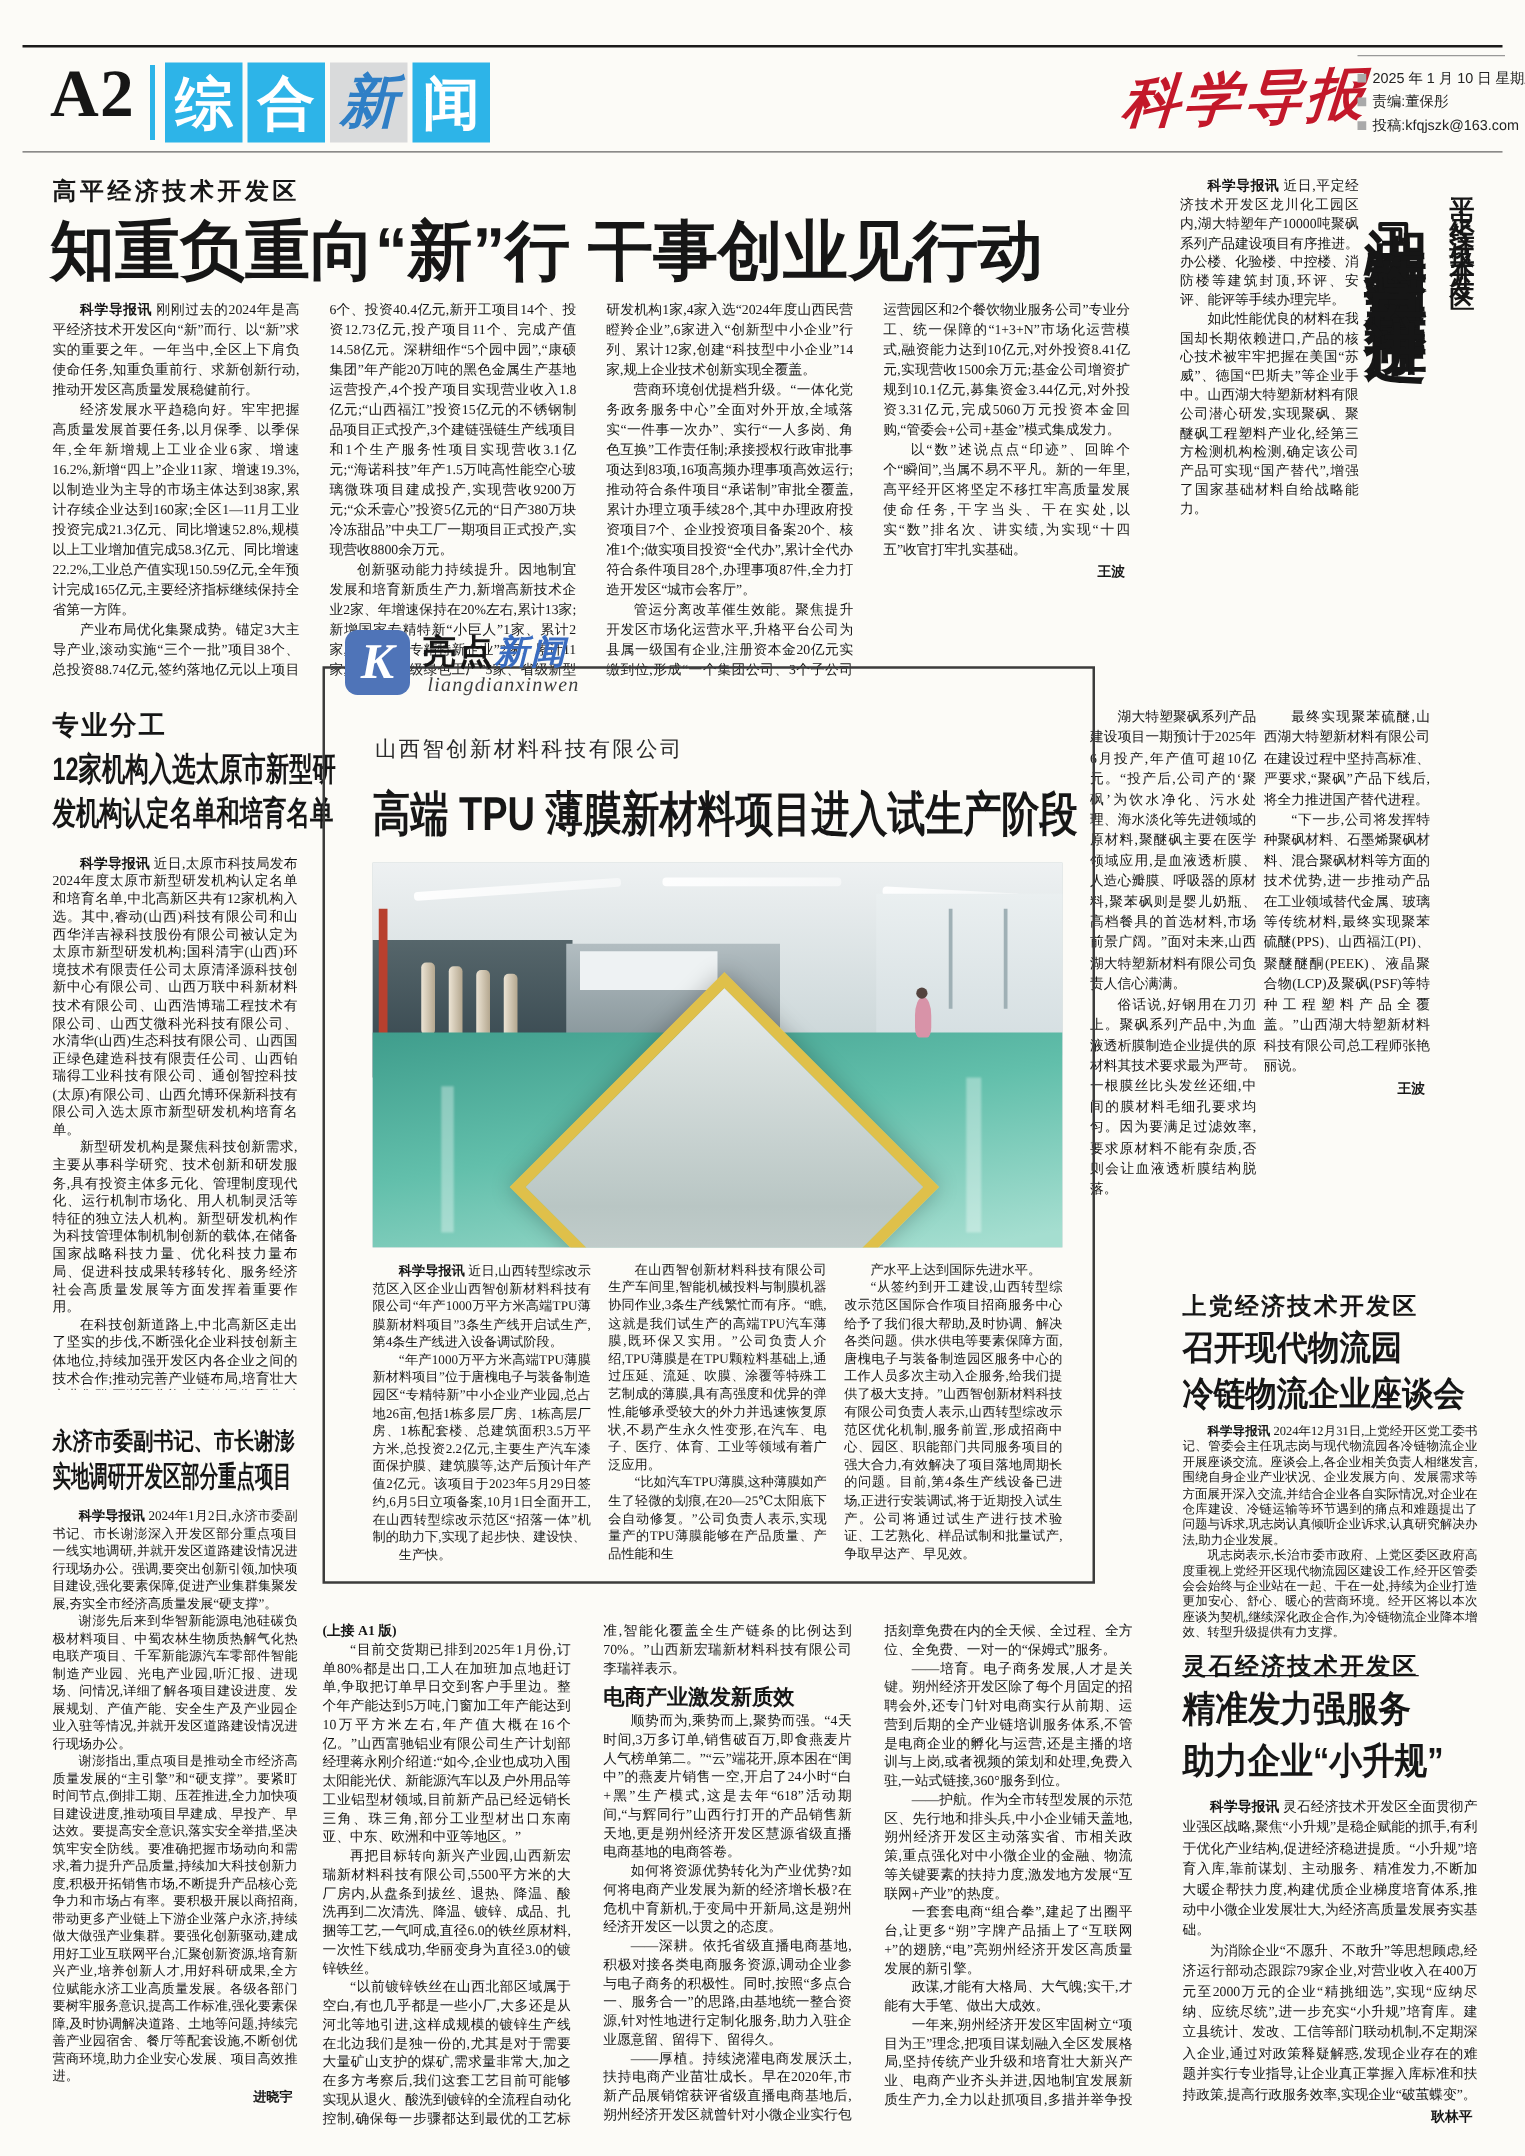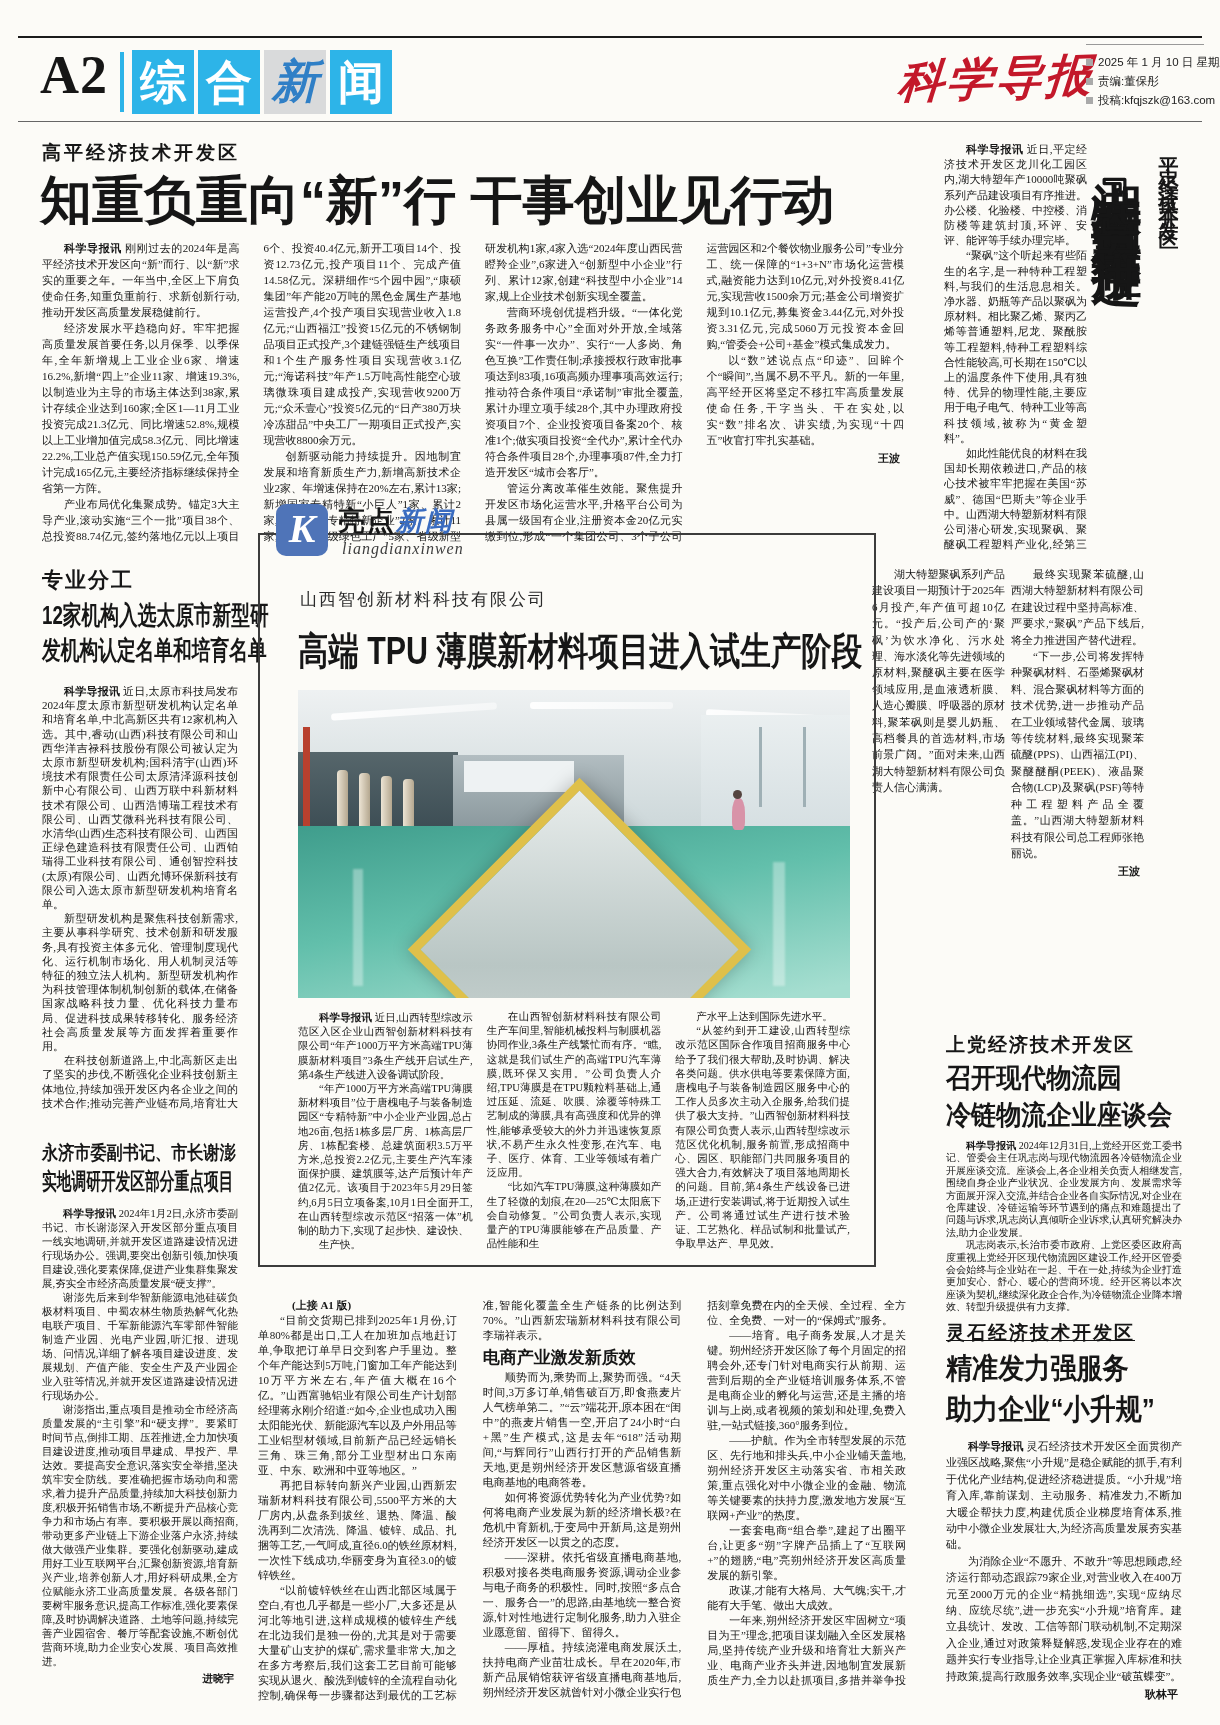--- a/index.html
+++ b/index.html
@@ -16,21 +16,21 @@
   .blk.alt{background:#d9dadb;color:#2f7fc6;font-family:"Liberation Serif",serif;font-style:italic;}
   .masthead{position:absolute;left:898px;top:48px;font-size:46px;font-weight:bold;font-style:italic;
             color:#c3182a;letter-spacing:3px;transform:skewX(-6deg) rotate(-2deg);}
   .hdr-info{position:absolute;left:1086px;top:44px;width:118px;border-top:1px solid #999;
             padding-top:6px;font-size:11.5px;color:#222;
             font-family:"Liberation Sans","DejaVu Sans",sans-serif;}
   .hdr-info .row{display:flex;align-items:center;gap:5px;margin:4px 0;white-space:nowrap;}
   .sq{display:inline-block;width:7px;height:7px;background:#a9a9a9;flex:0 0 auto;}
   
   .para{margin:0;text-indent:2em;}
-  .para.label{text-indent:0;font-weight:bold;margin-left:34px;}
+  .para.label{text-indent:0;font-weight:bold;}
   .lead{font-family:Liberation Sans, sans-serif;font-weight:bold;}
   .jtxt{text-align:justify;overflow:hidden;}
   .byline{margin:2px 4px 0 0;text-align:right;font-weight:bold;
           font-family:"Liberation Sans","DejaVu Sans",sans-serif;text-indent:0;}
   .kick{font-family:"Liberation Sans","DejaVu Sans",sans-serif;font-weight:bold;}
   .hline{font-family:"Liberation Sans","DejaVu Sans",sans-serif;font-weight:900;}
   
   .mk{position:absolute;left:42px;top:140px;font-size:19px;letter-spacing:3px;}
   .mh{position:absolute;left:40px;top:166px;width:880px;font-size:52px;white-space:nowrap;letter-spacing:0;}
   .main-body{position:absolute;left:42px;top:240px;width:862px;height:312px;
@@ -137,25 +137,25 @@
   <div class="mh hline">知重负重向“新”行 干事创业见行动</div>
   <div class="main-body jtxt">
     <div style="display:contents"><p class="para"><b class="lead">科学导报讯</b> 刚刚过去的2024年是高平经济技术开发区向“新”而行、以“新”求实的重要之年。一年当中,全区上下肩负使命任务,知重负重前行、求新创新行动,推动开发区高质量发展稳健前行。</p><p class="para">经济发展水平趋稳向好。牢牢把握高质量发展首要任务,以月保季、以季保年,全年新增规上工业企业6家、增速16.2%,新增“四上”企业11家、增速19.3%,以制造业为主导的市场主体达到38家,累计存续企业达到160家;全区1—11月工业投资完成21.3亿元、同比增速52.8%,规模以上工业增加值完成58.3亿元、同比增速22.2%,工业总产值实现150.59亿元,全年预计完成165亿元,主要经济指标继续保持全省第一方阵。</p><p class="para">产业布局优化集聚成势。锚定3大主导产业,滚动实施“三个一批”项目38个、总投资88.74亿元,签约落地亿元以上项目6个、投资40.4亿元,新开工项目14个、投资12.73亿元,投产项目11个、完成产值14.58亿元。深耕细作“5个园中园”,“康硕集团”年产能20万吨的黑色金属生产基地运营投产,4个投产项目实现营业收入1.8亿元;“山西福江”投资15亿元的不锈钢制品项目正式投产,3个建链强链生产线项目和1个生产服务性项目实现营收3.1亿元;“海诺科技”年产1.5万吨高性能空心玻璃微珠项目建成投产,实现营收9200万元;“众禾壹心”投资5亿元的“日产380万块冷冻甜品”中央工厂一期项目正式投产,实现营收8800余万元。</p><p class="para">创新驱动能力持续提升。因地制宜发展和培育新质生产力,新增高新技术企业2家、年增速保持在20%左右,累计13家;新增国家专精特新“小巨人”1家、累计2家,新增省级“专精特新企业”2家、累计11家;建成“国家级绿色工厂”5家、省级新型研发机构1家,4家入选“2024年度山西民营瞪羚企业”,6家进入“创新型中小企业”行列、累计12家,创建“科技型中小企业”14家,规上企业技术创新实现全覆盖。</p><p class="para">营商环境创优提档升级。“一体化党务政务服务中心”全面对外开放,全域落实“一件事一次办”、实行“一人多岗、角色互换”工作责任制;承接授权行政审批事项达到83项,16项高频办理事项高效运行;推动符合条件项目“承诺制”审批全覆盖,累计办理立项手续28个,其中办理政府投资项目7个、企业投资项目备案20个、核准1个;做实项目投资“全代办”,累计全代办符合条件项目28个,办理事项87件,全力打造开发区“城市会客厅”。</p><p class="para">管运分离改革催生效能。聚焦提升开发区市场化运营水平,升格平台公司为县属一级国有企业,注册资本金20亿元实缴到位,形成“一个集团公司、3个子公司运营园区和2个餐饮物业服务公司”专业分工、统一保障的“1+3+N”市场化运营模式,融资能力达到10亿元,对外投资8.41亿元,实现营收1500余万元;基金公司增资扩规到10.1亿元,募集资金3.44亿元,对外投资3.31亿元,完成5060万元投资本金回购,“管委会+公司+基金”模式集成发力。</p><p class="para">以“数”述说点点“印迹”、回眸个个“瞬间”,当属不易不平凡。新的一年里,高平经开区将坚定不移扛牢高质量发展使命任务,干字当头、干在实处,以实“数”排名次、讲实绩,为实现“十四五”收官打牢扎实基础。</p></div>
     <p class="byline">王波</p>
   </div>
 
   <div class="pd-k">平定经济技术开发区</div>
   <div class="pd-h hline">湖大特塑『黄金塑料』项目有序推进</div>
   <div class="pd-colA jtxt">
       <p class="para"><b class="lead">科学导报讯</b> 近日,平定经济技术开发区龙川化工园区内,湖大特塑年产10000吨聚砜系列产品建设项目有序推进。办公楼、化验楼、中控楼、消防楼等建筑封顶,环评、安评、能评等手续办理完毕。</p>
-      <p class="para">“聚砜”这个听起来有些陌生的名字,是一种特种工程塑料,与我们的生活息息相关。净水器、奶瓶等产品以聚砜为原材料。相比聚乙烯、聚丙乙烯等普通塑料,尼龙、聚酰胺等工程塑料,特种工程塑料综合性能较高,可长期在150℃以上的温度条件下使用,具有独特、优异的物理性能,主要应用于电子电气、特种工业等高科技领域,被称为“黄金塑料”。</p>
       <p class="para">如此性能优良的材料在我国却长期依赖进口,产品的核心技术被牢牢把握在美国“苏威”、德国“巴斯夫”等企业手中。山西湖大特塑新材料有限公司潜心研发,实现聚砜、聚醚砜工程塑料产业化,经第三方检测机构检测,确定该公司产品可实现“国产替代”,增强了国家基础材料自给战略能力。</p>
     </div>
   <div class="pd-colB jtxt">
       <p class="para">湖大特塑聚砜系列产品建设项目一期预计于2025年6月投产,年产值可超10亿元。“投产后,公司产的‘聚砜’为饮水净化、污水处理、海水淡化等先进领域的原材料,聚醚砜主要在医学领域应用,是血液透析膜、人造心瓣膜、呼吸器的原材料,聚苯砜则是婴儿奶瓶、高档餐具的首选材料,市场前景广阔。”面对未来,山西湖大特塑新材料有限公司负责人信心满满。</p>
+      <p class="para">俗话说,好钢用在刀刃上。聚砜系列产品中,为血液透析膜制造企业提供的原材料其技术要求最为严苛。一根膜丝比头发丝还细,中间的膜材料毛细孔要求均匀。因为要满足过滤效率,要求原材料不能有杂质,否则会让血液透析膜结构脱落。</p>
     </div>
   <div class="pd-colC jtxt">
     <div style="display:contents"><p class="para">最终实现聚苯硫醚,山西湖大特塑新材料有限公司在建设过程中坚持高标准、严要求,“聚砜”产品下线后,将全力推进国产替代进程。</p><p class="para">“下一步,公司将发挥特种聚砜材料、石墨烯聚砜材料、混合聚砜材料等方面的技术优势,进一步推动产品在工业领域替代金属、玻璃等传统材料,最终实现聚苯硫醚(PPS)、山西福江(PI)、聚醚醚酮(PEEK)、液晶聚合物(LCP)及聚砜(PSF)等特种工程塑料产品全覆盖。”山西湖大特塑新材料科技有限公司总工程师张艳丽说。</p></div>
     <p class="byline">王波</p>
   </div>
 
   <div class="zb-kicker kick">专业分工</div>
   <div class="zb-headline hline">12家机构入选太原市新型研
 发机构认定名单和培育名单</div>
   <div class="zb-body jtxt">

